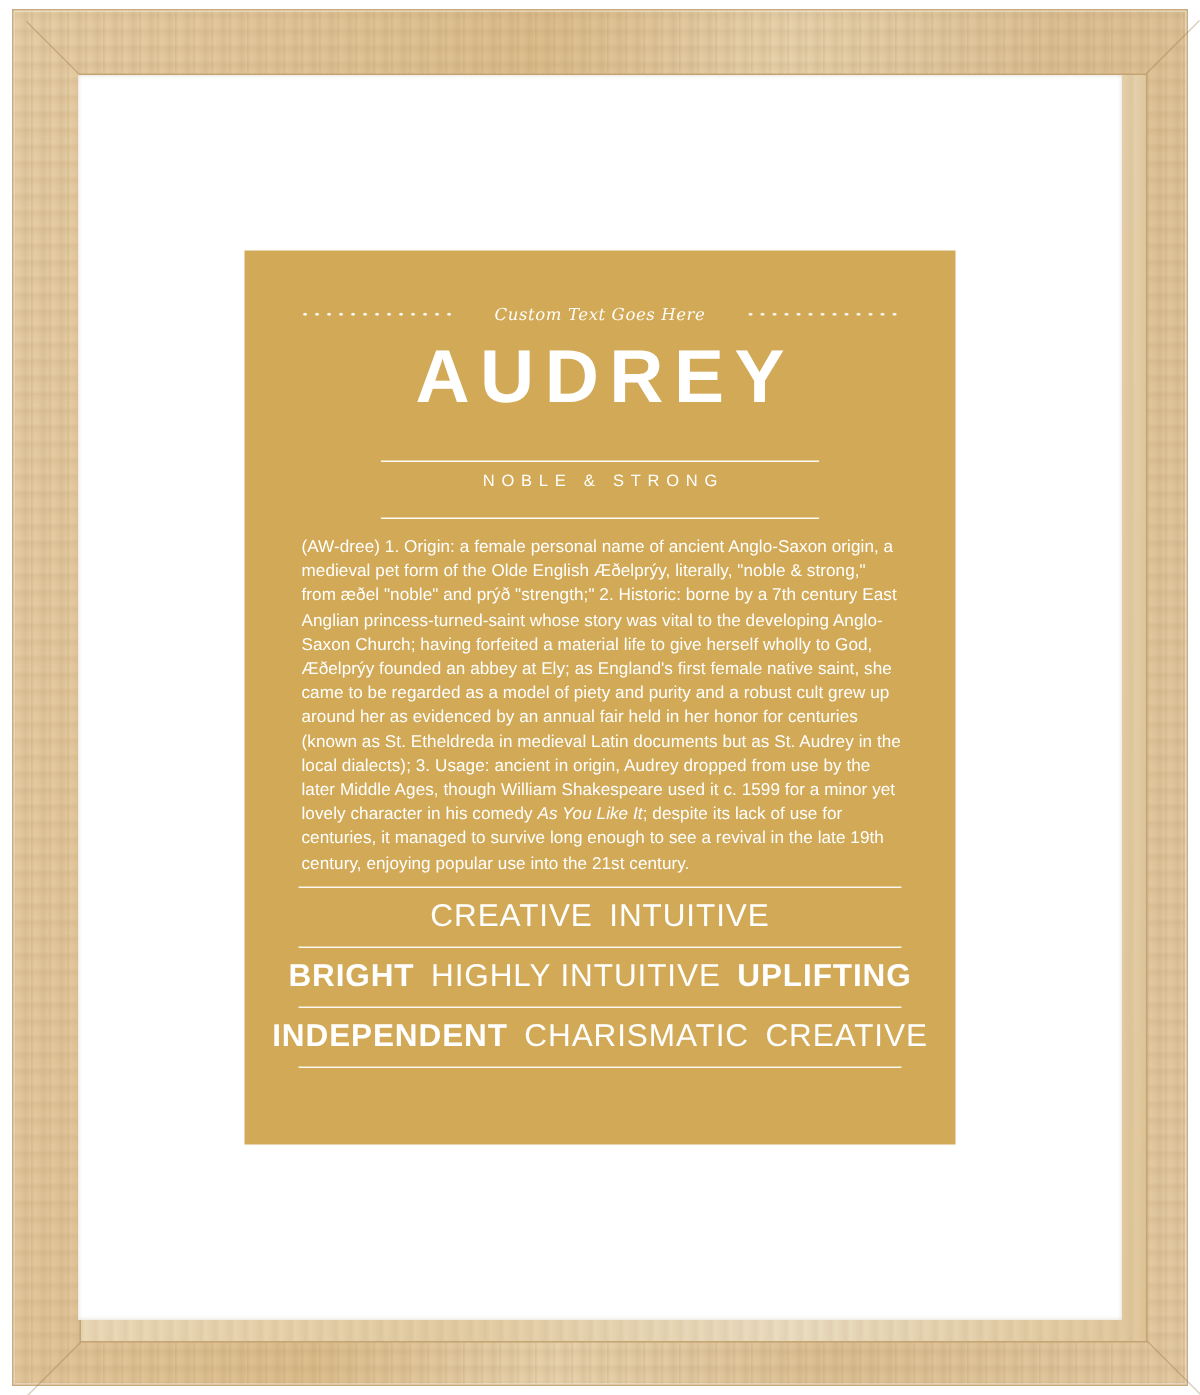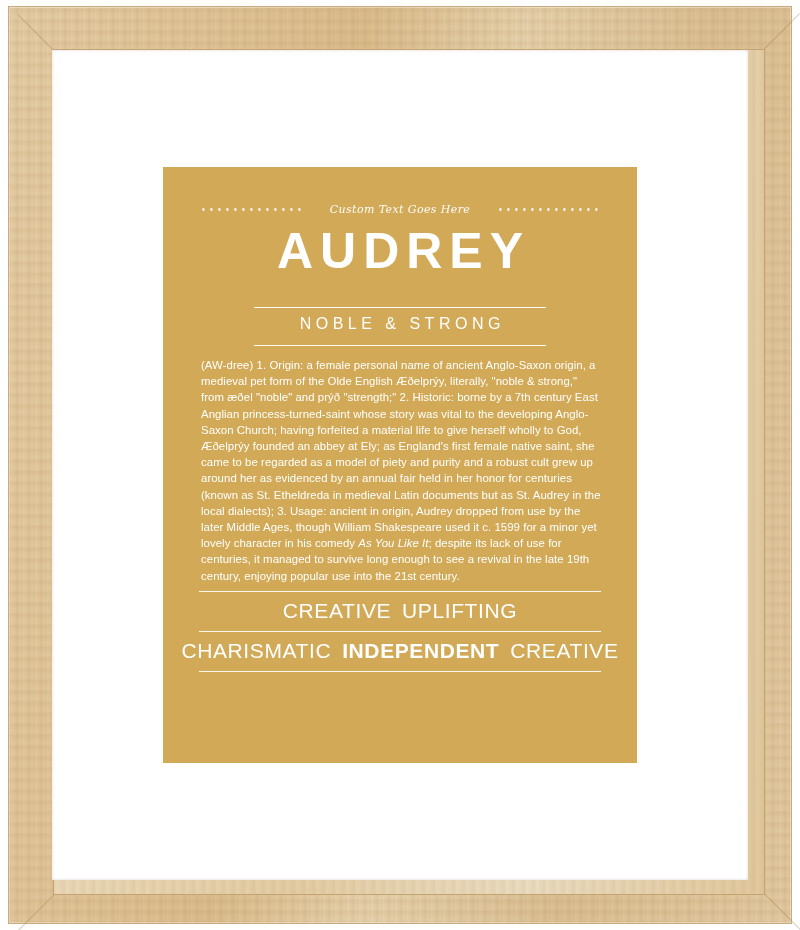--- a/index.html
+++ b/index.html
@@ -144,21 +144,21 @@
   }
   .rule.r1 { top: 140px; }
   .rule.r2 { top: 178px; }
 
   .meaning {
     position: absolute;
     top: 148px;
     left: 0;
     right: 0;
     text-align: center;
-    font-size: 16px;
+    font-size: 11px;
     letter-spacing: 4.5px;
     text-indent: 4.5px;
   }
 
   .body-text {
     position: absolute;
     top: 190px;
     left: 38px;
     right: 36px;
     font-size: 11.4px;
@@ -219,22 +219,27 @@
   <div class="meaning">NOBLE &amp; STRONG</div>
   <div class="rule r2"></div>
 
   <div class="body-text">
     <span>(AW-dree) 1. Origin:  a female personal name of ancient Anglo-Saxon origin, a medieval pet form of the Olde English Æðelprýy, literally, "noble &amp; strong," from æðel "noble" and prýð "strength;"  2.  Historic:  borne by a 7th century East Anglian princess-turned-saint whose story was vital to the developing Anglo-Saxon Church; having forfeited a material life to give herself wholly to God, Æðelprýy founded an abbey at Ely; as England's first female native saint, she came to be regarded as a model of piety and purity and a robust cult grew up around her as evidenced by an annual fair held in her honor for centuries (known as St. Etheldreda in medieval Latin documents but as St. Audrey in the local dialects); 3. Usage:  ancient in origin, Audrey dropped from use by the later Middle Ages, though William Shakespeare used it c. 1599 for a minor yet lovely character in his comedy </span><em>As You Like It</em><span>; despite its lack of use for centuries, it managed to survive long enough to see a revival in the late 19th century, enjoying popular use into the 21st century.</span>
   </div>
 
   <div class="traits">
     <div class="trait-line">
       <span class="trait light">CREATIVE</span>
-      <span class="trait light">UPLIFTING</span>
+      <span class="trait light">INTUITIVE</span>
     </div>
     <div class="trait-line">
+      <span class="trait bold">BRIGHT</span>
+      <span class="trait light">HIGHLY INTUITIVE</span>
+      <span class="trait bold">UPLIFTING</span>
+    </div>
+    <div class="trait-line">
+      <span class="trait bold">INDEPENDENT</span>
       <span class="trait light">CHARISMATIC</span>
-      <span class="trait bold">INDEPENDENT</span>
       <span class="trait light">CREATIVE</span>
     </div>
   </div>
 
 </div>
 
 </body></html>

